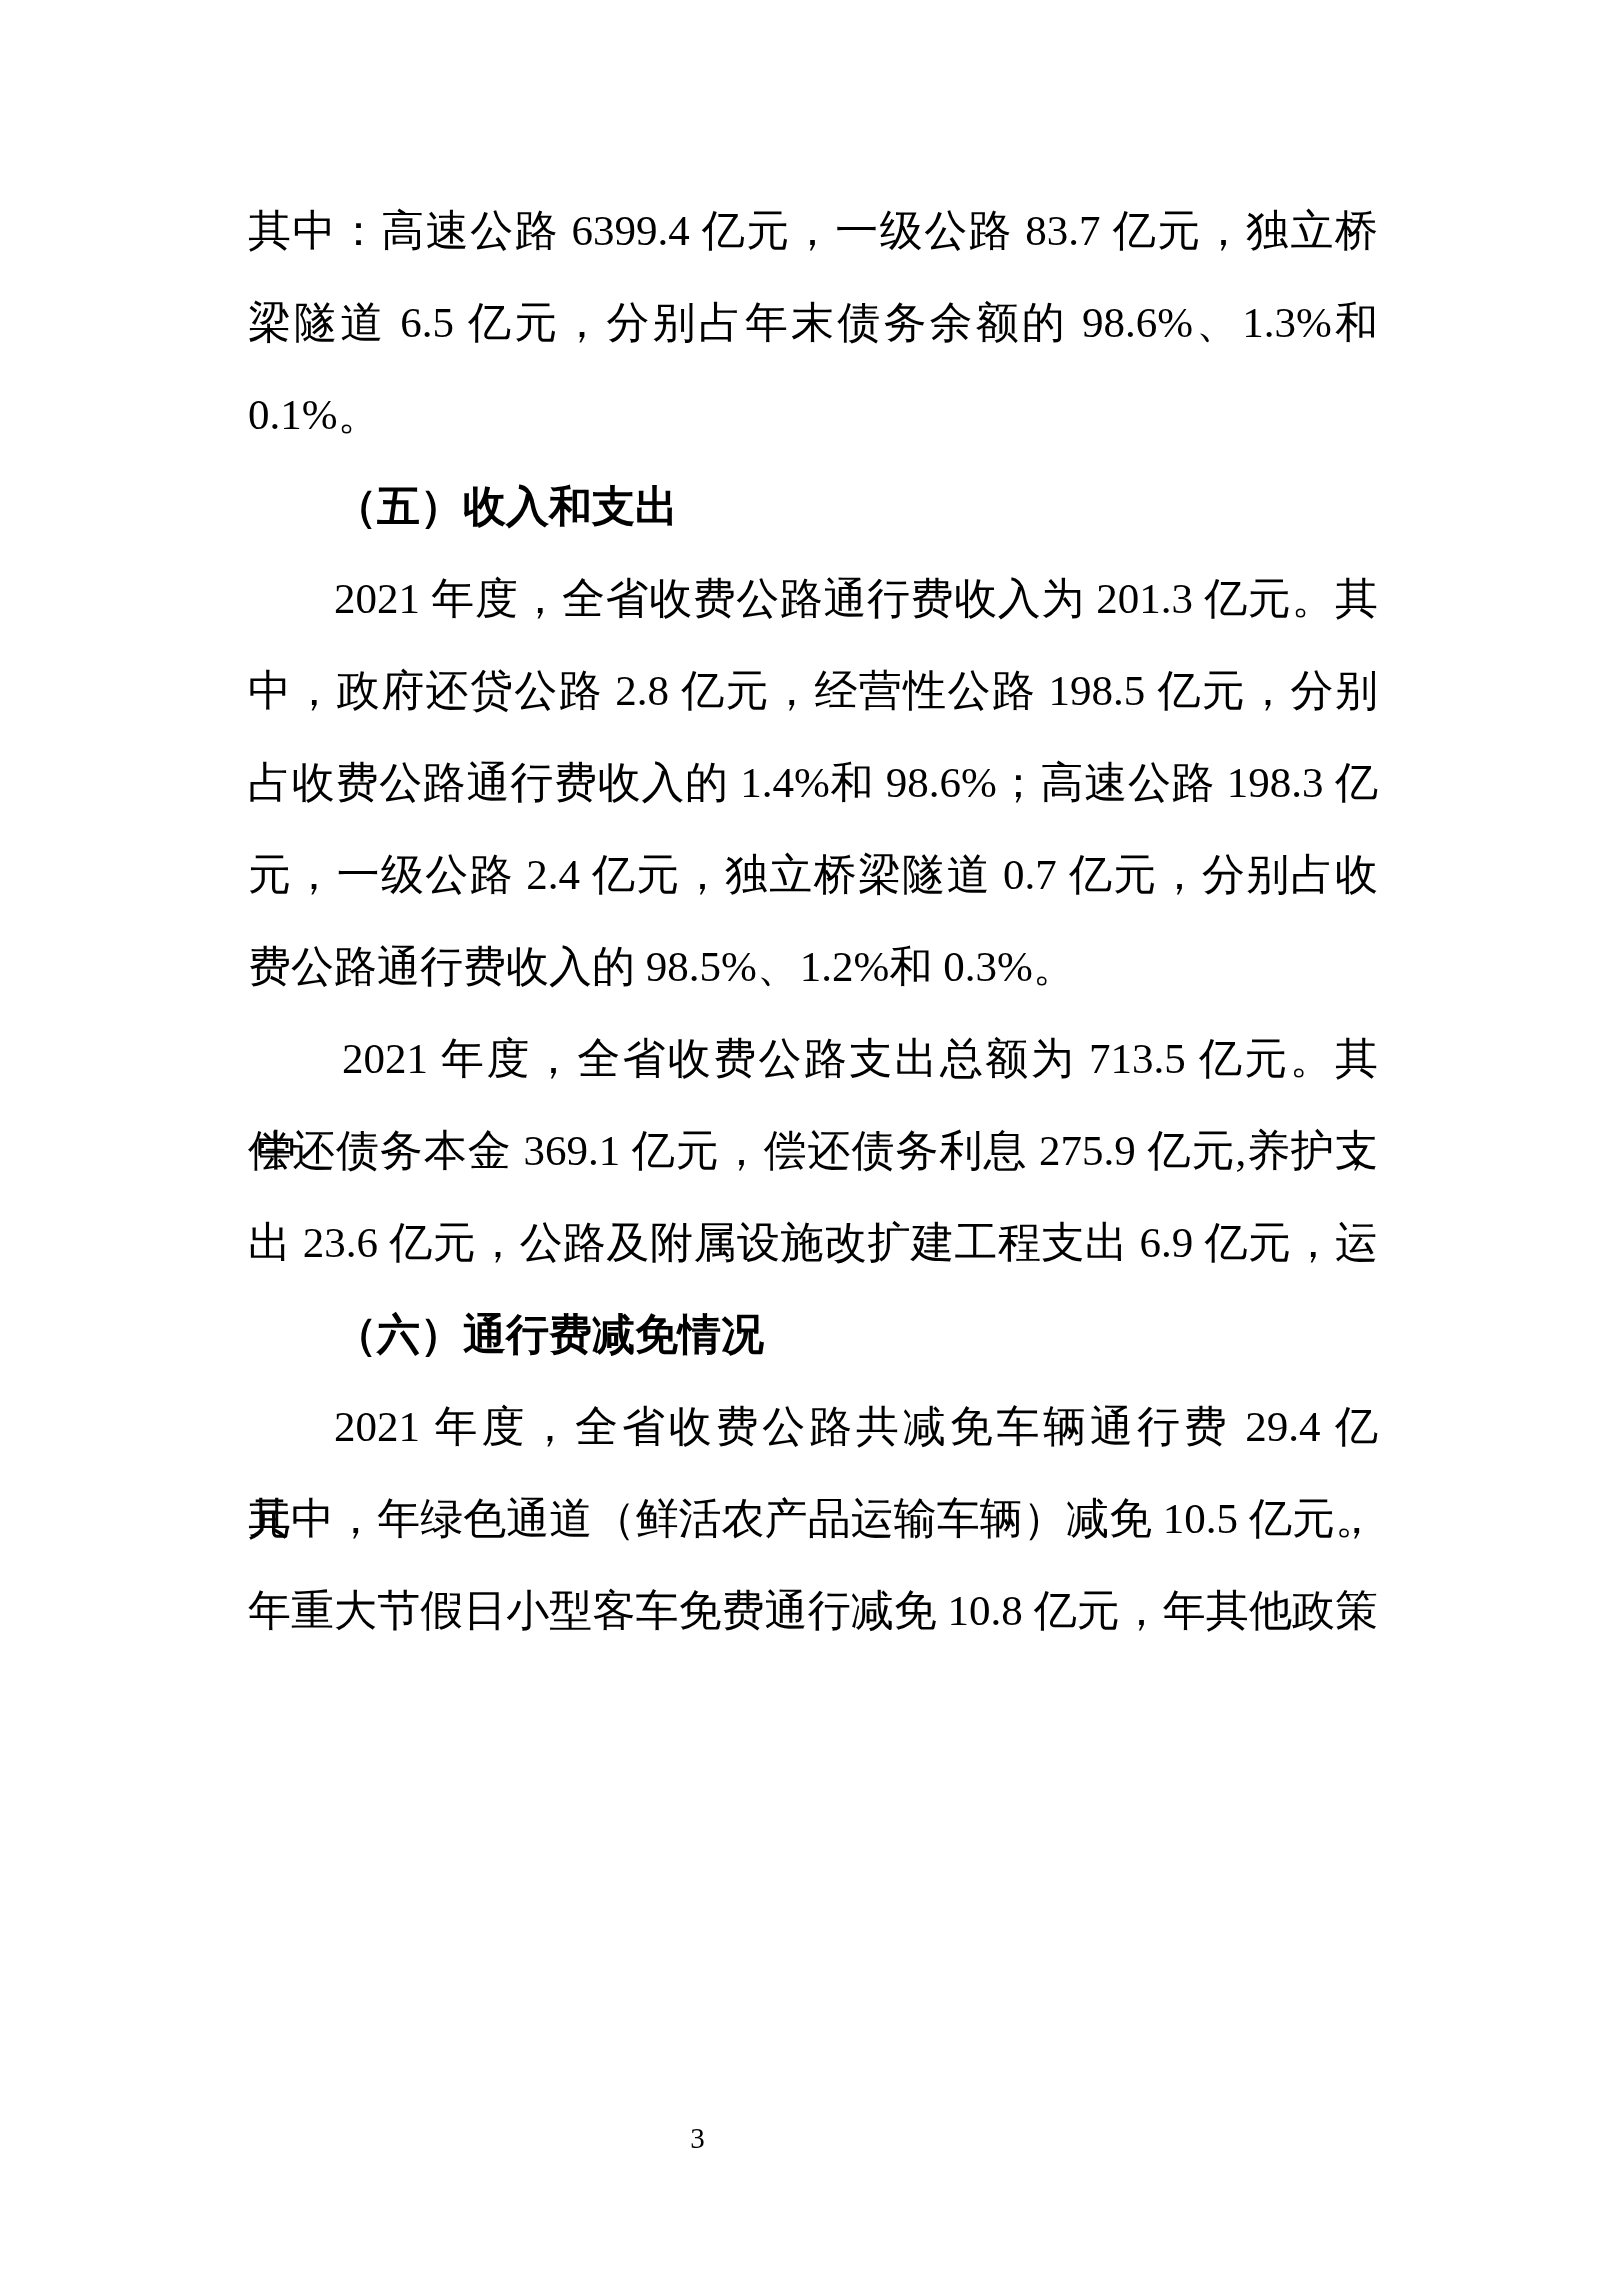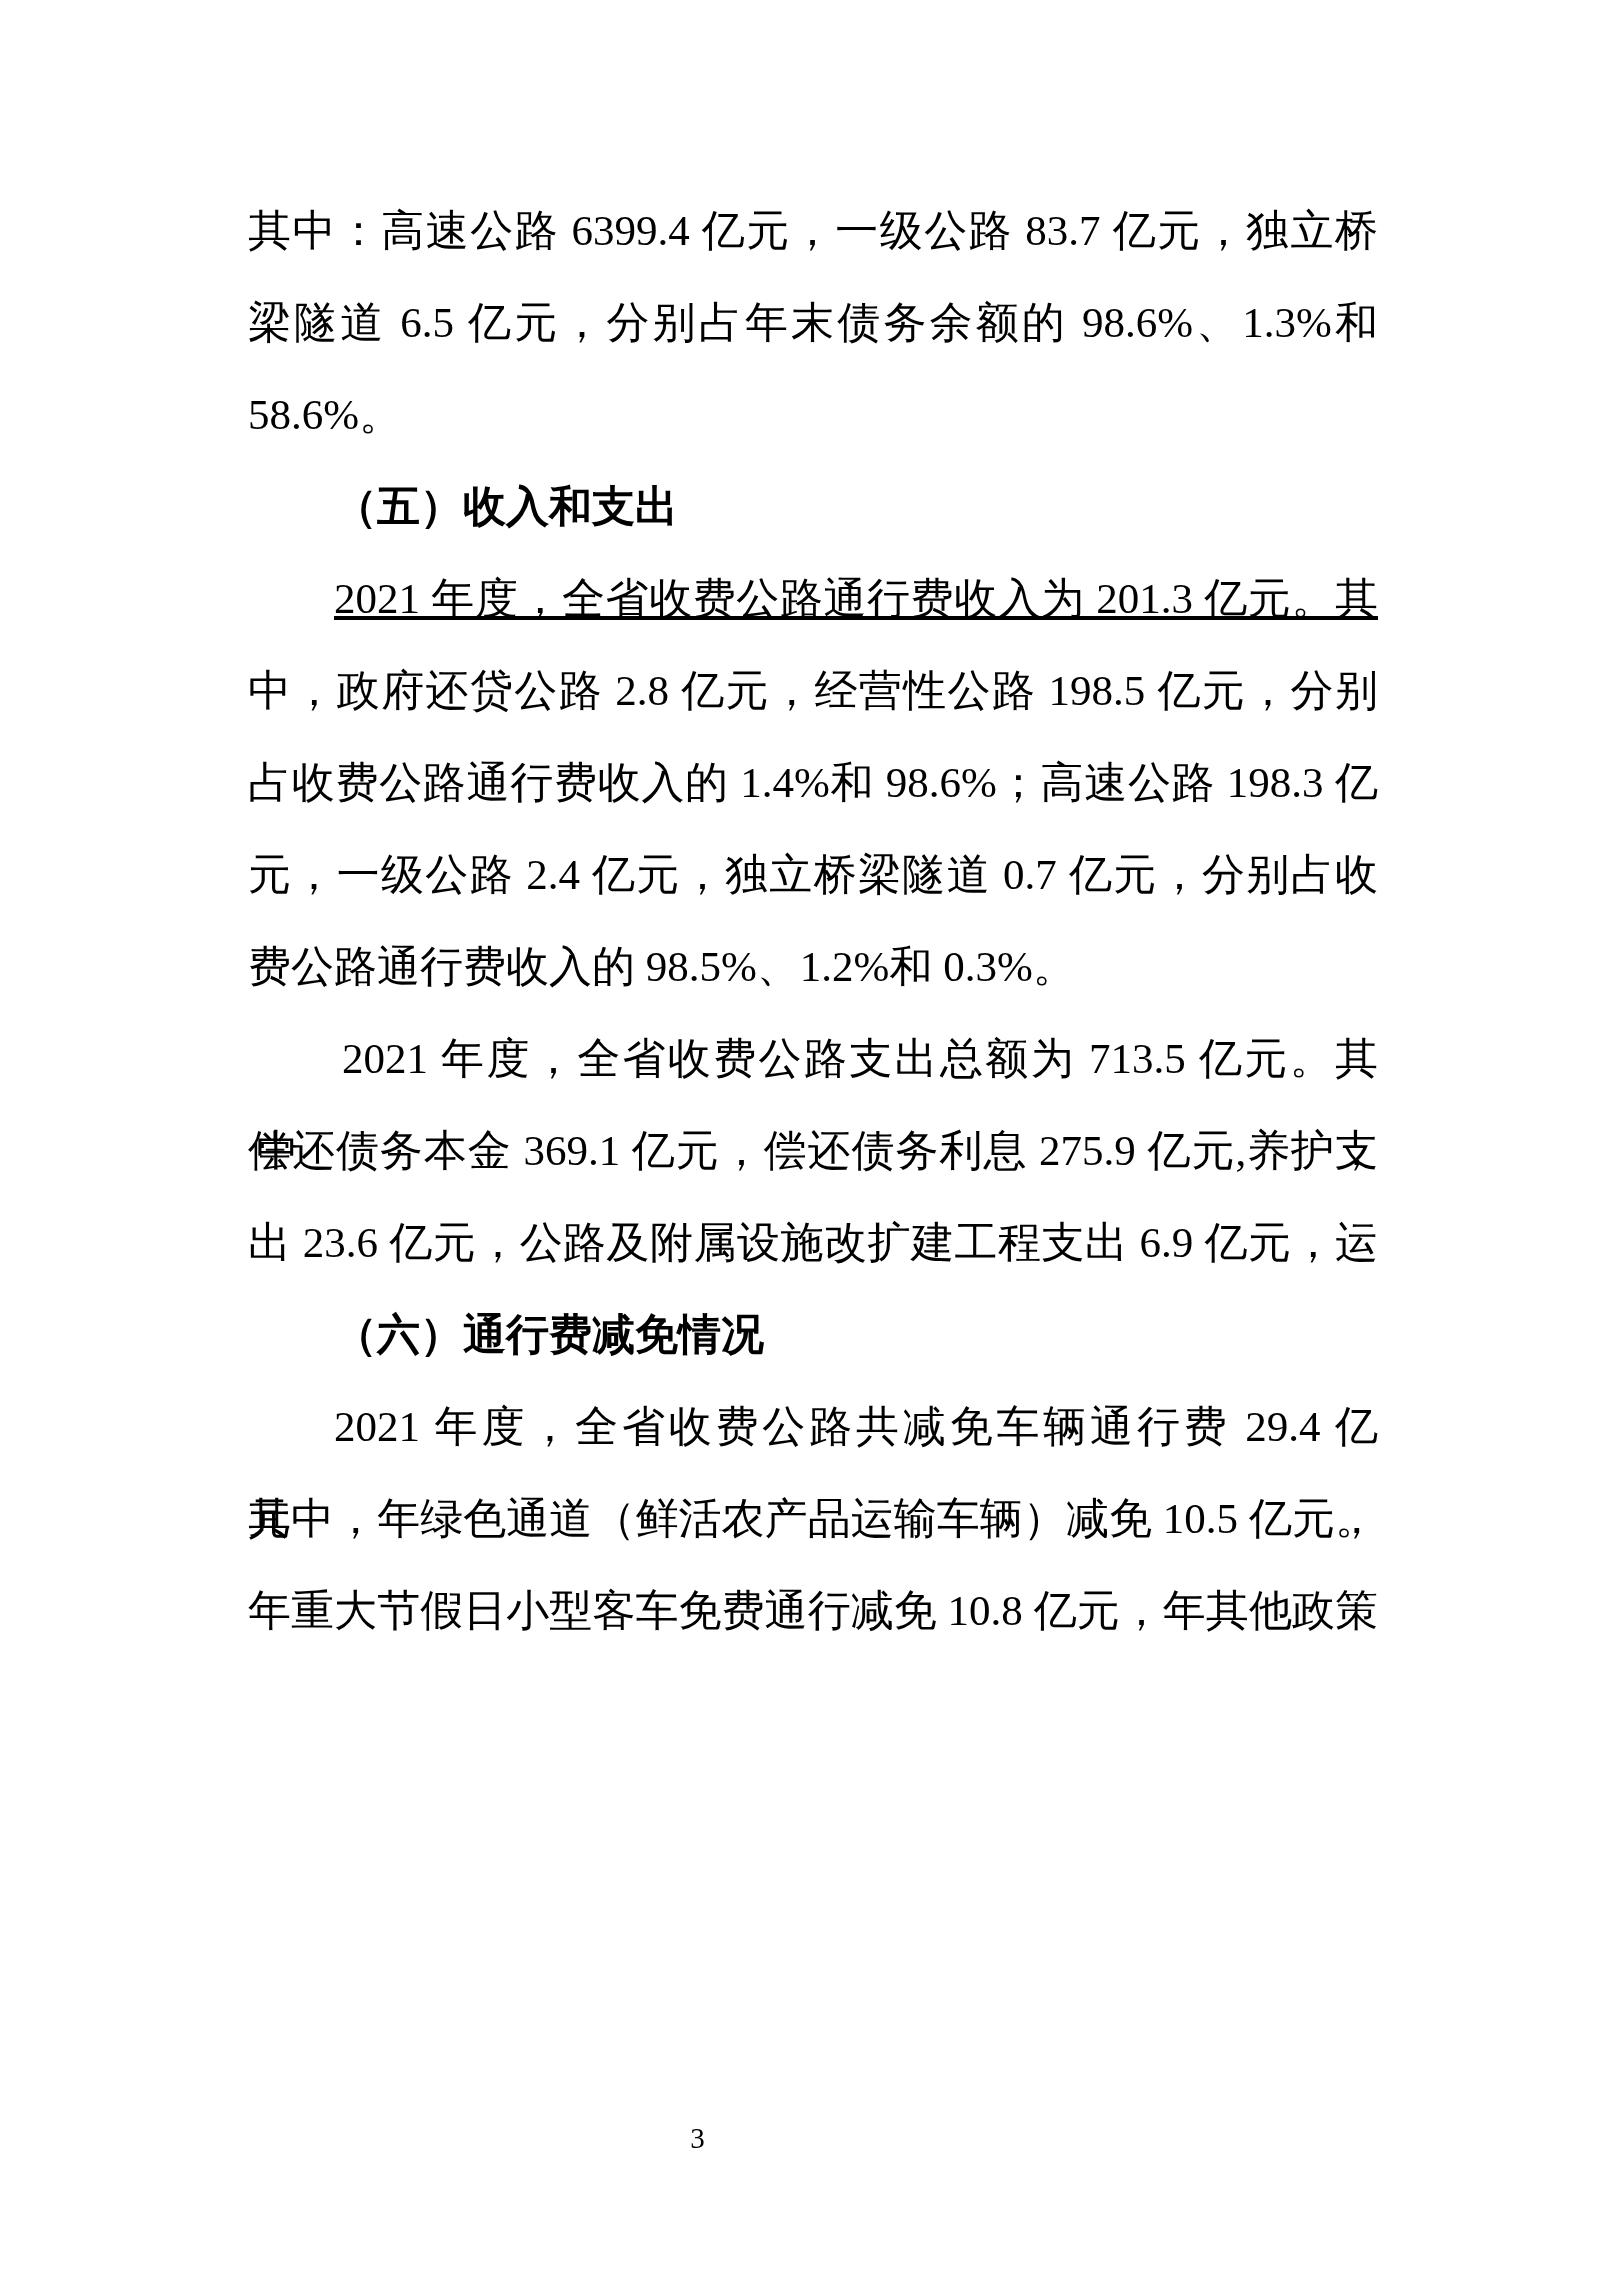--- a/index.html
+++ b/index.html
@@ -47,23 +47,23 @@
     line-height: 35px;
   }
 </style>
 </head>
 <body>
 
 <div class="page" style="background: rgb(255, 255, 255); color: rgb(0, 0, 0);">
   <main id="text-block" class="text-block">
       <div class="line just">其中：高速公路 6399.4 亿元，一级公路 83.7 亿元，独立桥</div>
       <div class="line just">梁隧道 6.5 亿元，分别占年末债务余额的 98.6%、1.3%和</div>
-      <div class="line">58.6%。</div>
+      <div class="line">0.1%。</div>
       <div class="line bold" style="text-indent: 2em;">（五）收入和支出</div>
-      <div class="line just" style="text-indent: 2em; text-decoration: underline;">2021 年度，全省收费公路通行费收入为 201.3 亿元。其</div>
+      <div class="line just" style="text-indent: 2em;">2021 年度，全省收费公路通行费收入为 201.3 亿元。其</div>
       <div class="line just">中，政府还贷公路 2.8 亿元，经营性公路 198.5 亿元，分别</div>
       <div class="line just">占收费公路通行费收入的 1.4%和 98.6%；高速公路 198.3 亿</div>
       <div class="line just">元，一级公路 2.4 亿元，独立桥梁隧道 0.7 亿元，分别占收</div>
       <div class="line">费公路通行费收入的 98.5%、1.2%和 0.3%。</div>
       <div class="line just" style="text-indent: 2em; margin-left: 8px;">2021 年度，全省收费公路支出总额为 713.5 亿元。其中，</div>
       <div class="line just">偿还债务本金 369.1 亿元，偿还债务利息 275.9 亿元,养护支</div>
       <div class="line just">出 23.6 亿元，公路及附属设施改扩建工程支出 6.9 亿元，运</div>
       <div class="line bold" style="text-indent: 2em;">（六）通行费减免情况</div>
       <div class="line just" style="text-indent: 2em;">2021 年度，全省收费公路共减免车辆通行费 29.4 亿元。</div>
       <div class="line just">其中，年绿色通道（鲜活农产品运输车辆）减免 10.5 亿元，</div>

